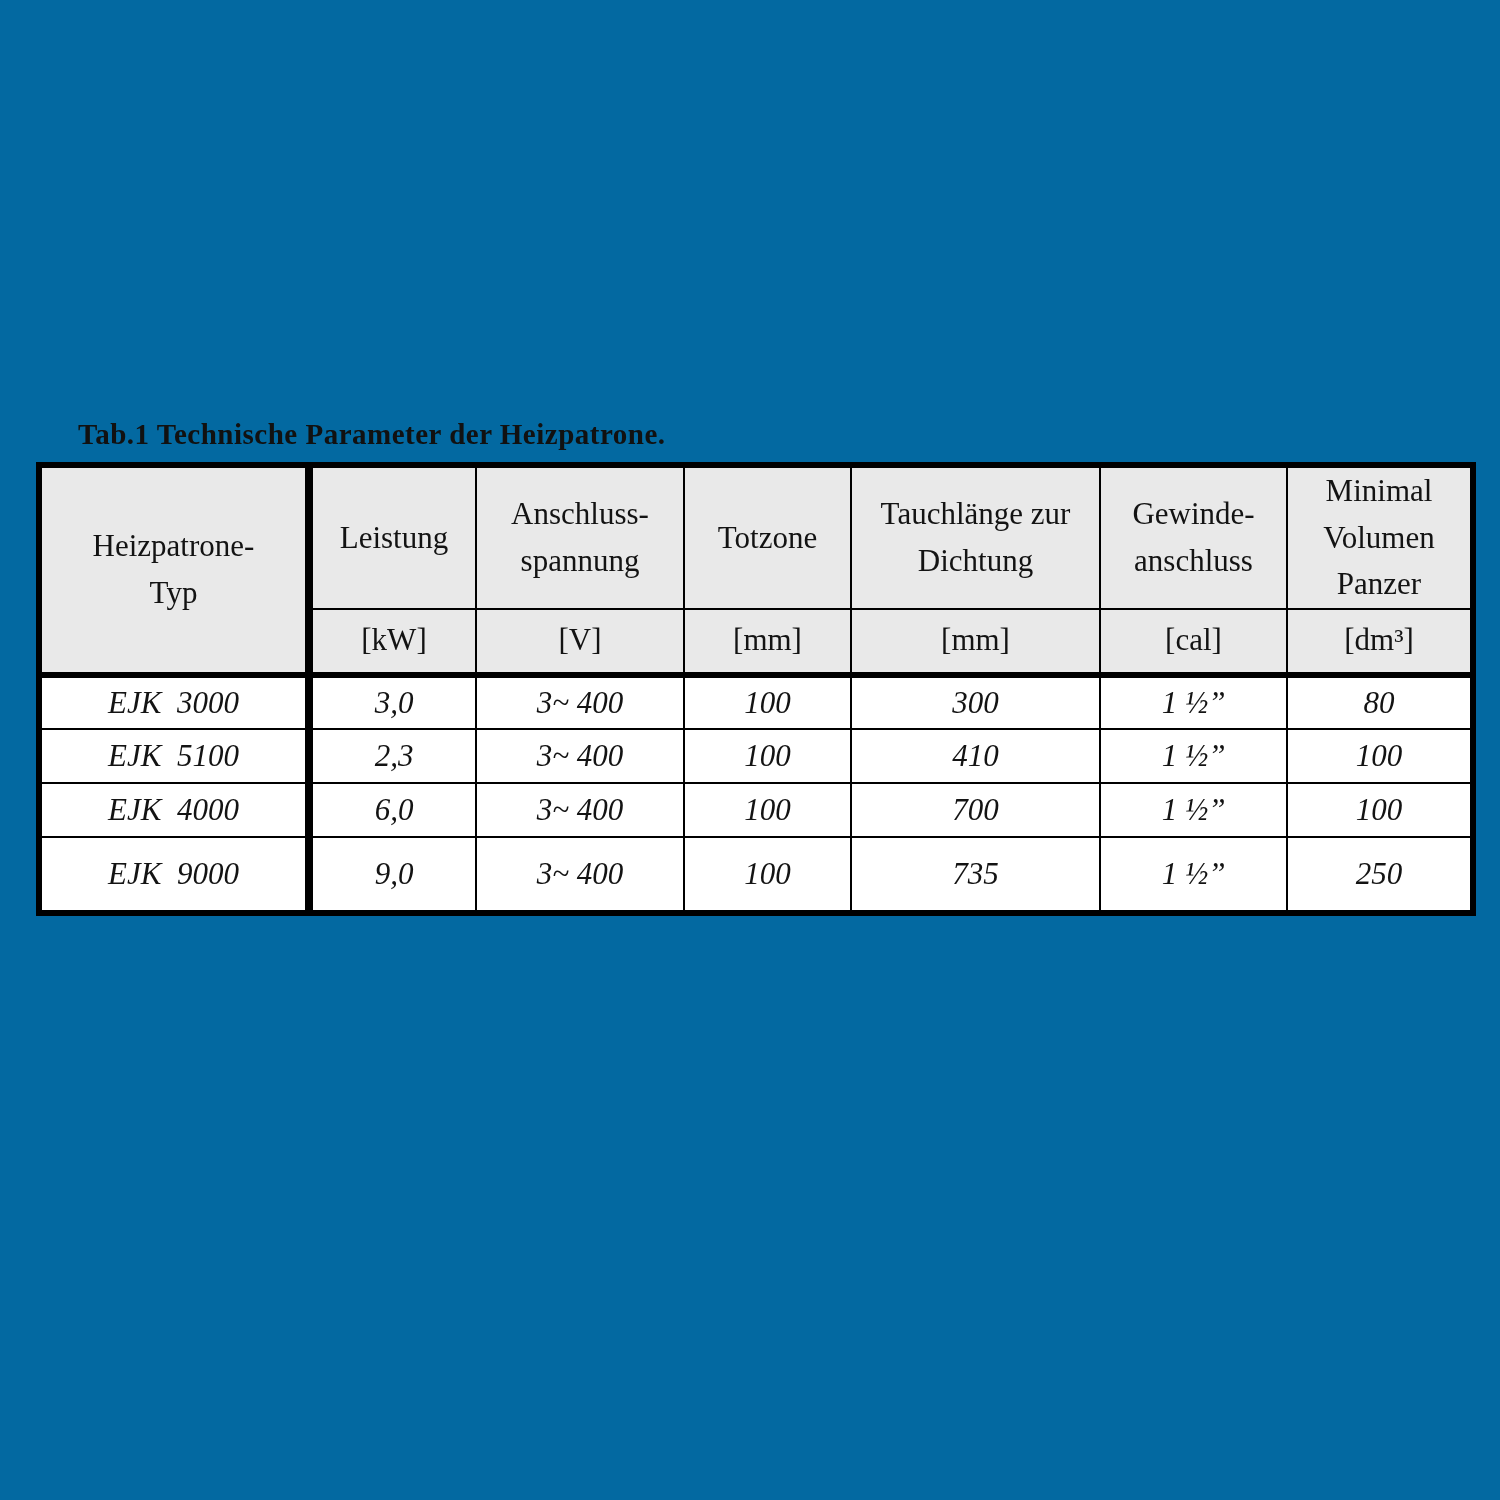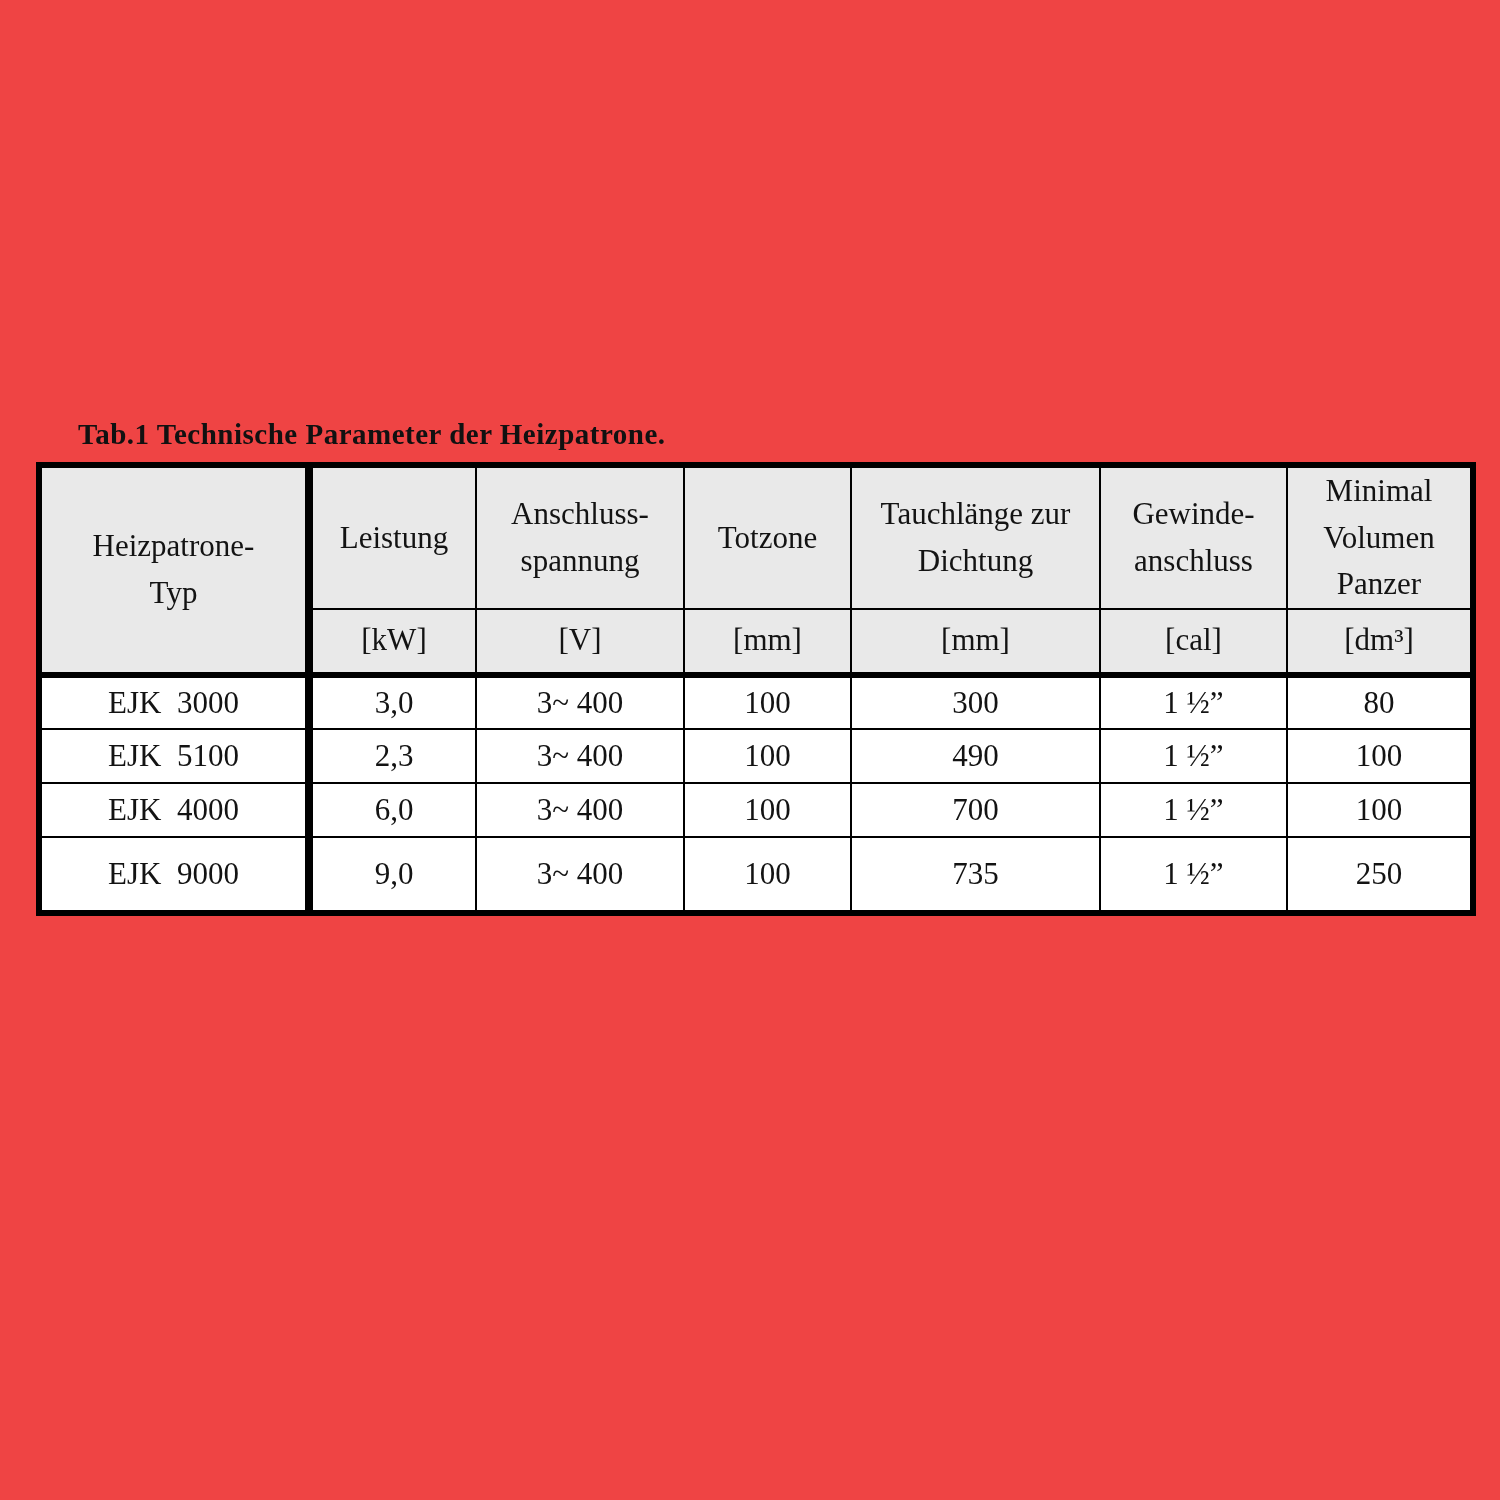--- a/index.html
+++ b/index.html
@@ -4,21 +4,21 @@
 <style>
   html, body {
     margin: 0;
     padding: 0;
     background: #ffffff;
   }
   .canvas {
     position: relative;
     width: 1500px;
     height: 1500px;
-    background: #ef4444;
+    background: #0369a1;
     font-family: "Liberation Serif", "DejaVu Serif", serif;
     color: #131313;
   }
   .caption {
     position: absolute;
     left: 78px;
     top: 418px;
     font-size: 29px;
     font-weight: bold;
     letter-spacing: 0.5px;
@@ -56,20 +56,21 @@
     border-bottom: 6px solid #000000;
   }
   table.params .first-col {
     border-right: 8px solid #000000;
   }
   table.params tbody tr { height: 54px; }
   table.params tbody tr:last-child { height: 76px; }
   table.params tbody td {
     background: #ffffff;
     white-space: pre-wrap;
+    font-style: italic;
   }
 </style>
 </head>
 <body>
 
 <div class="canvas">
   <div class="caption">Tab.1 Technische Parameter der Heizpatrone.</div>
 
   <table class="params">
     <colgroup>
@@ -114,21 +115,21 @@
           <td>100</td>
           <td>300</td>
           <td>1 ½”</td>
           <td>80</td>
         </tr>
         <tr>
           <td class="first-col">EJK  5100</td>
           <td>2,3</td>
           <td>3~ 400</td>
           <td>100</td>
-          <td>490</td>
+          <td>410</td>
           <td>1 ½”</td>
           <td>100</td>
         </tr>
         <tr>
           <td class="first-col">EJK  4000</td>
           <td>6,0</td>
           <td>3~ 400</td>
           <td>100</td>
           <td>700</td>
           <td>1 ½”</td>

